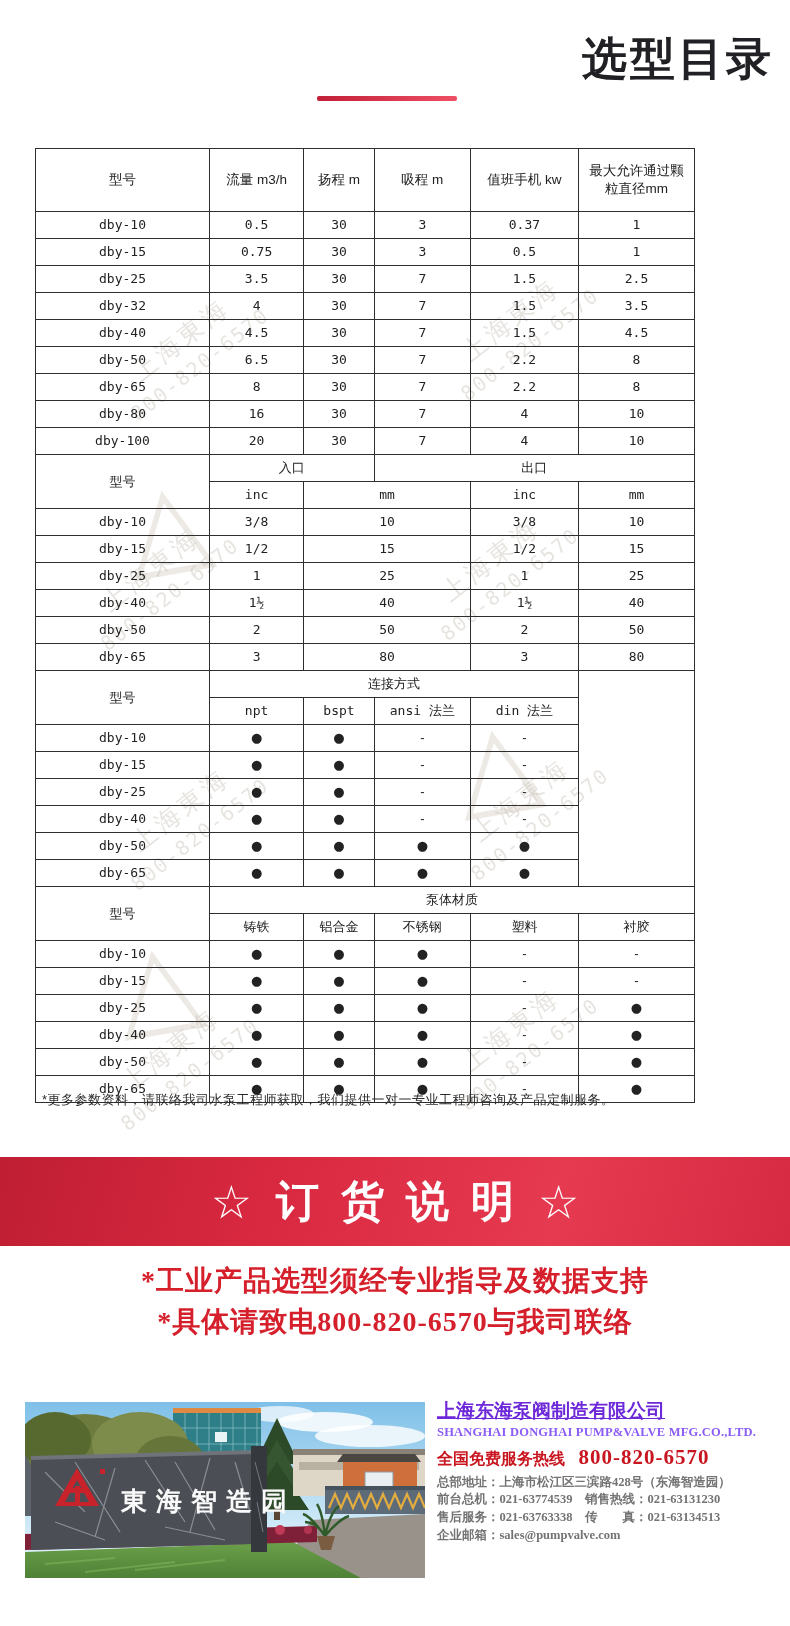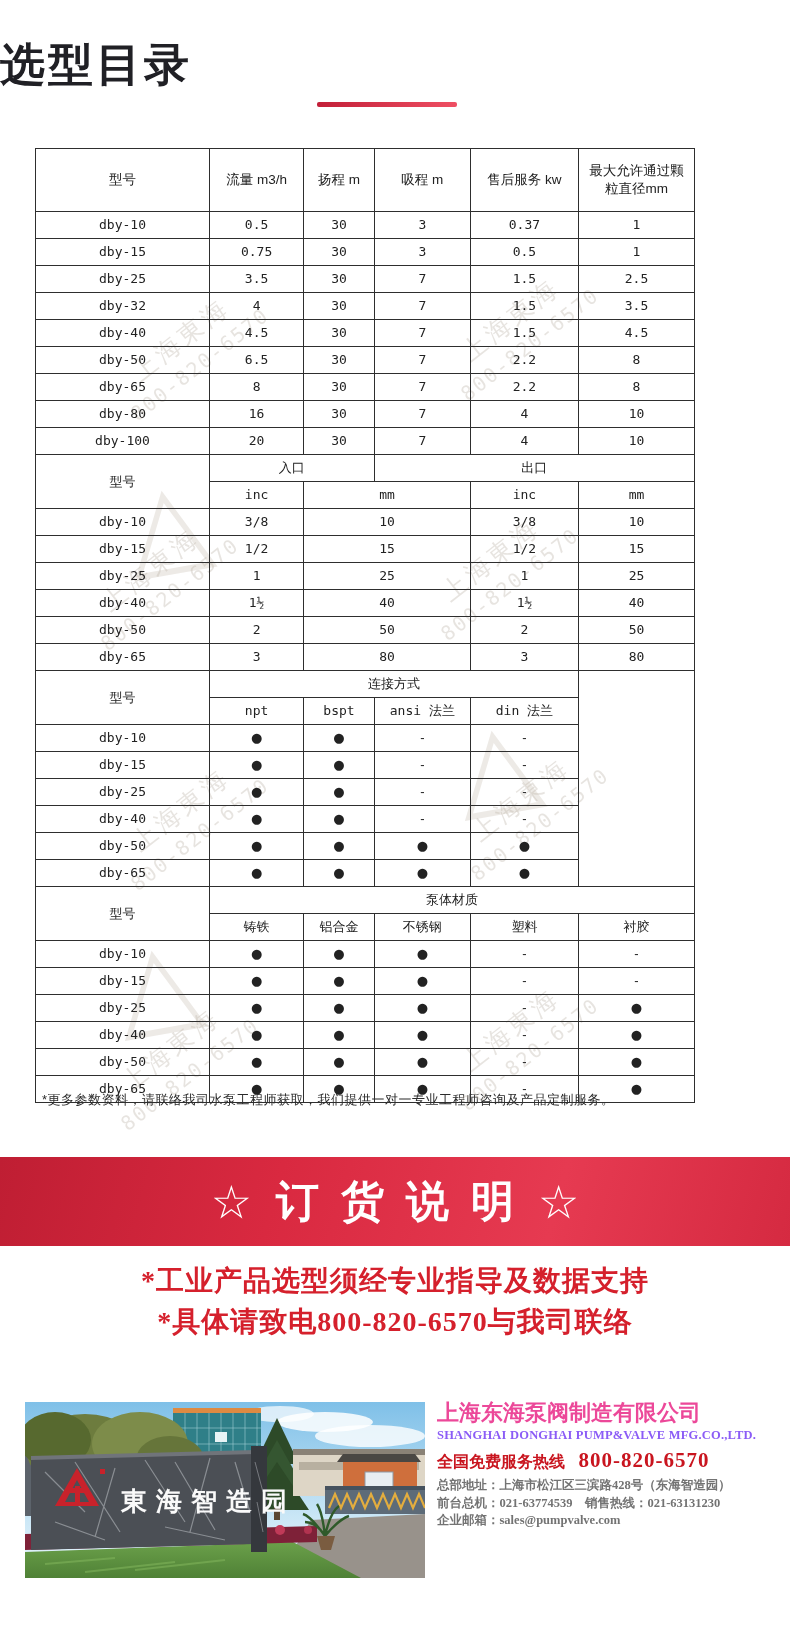--- a/index.html
+++ b/index.html
@@ -1,20 +1,20 @@
 <!DOCTYPE html>
 <html><head>
 <meta charset="utf-8">
 <style>
   html,body{margin:0;padding:0;background:#fff;}
   .page{position:relative;width:790px;height:1626px;margin:0 auto;background:#ffffff;overflow:hidden;
         font-family:"Liberation Sans","DejaVu Sans",sans-serif;color:#222;}
 
   
-  .title-block{position:absolute;top:42px;left:0;width:774px;text-align:left;}
+  .title-block{position:absolute;top:36px;left:0;width:774px;text-align:right;}
   .title-block h1{margin:0;font-size:45px;line-height:1;font-weight:900;letter-spacing:3px;color:#202025;}
   .title-underline{width:140px;height:5px;margin:15px auto 0;border-radius:2px;
         background:linear-gradient(90deg,#c21f38,#ef4f63);}
 
   
   .table-wrap{position:absolute;left:35px;top:148px;width:700px;}
   table.spec{width:660px;border-collapse:collapse;table-layout:fixed;background:transparent;position:relative;z-index:2;}
   table.spec th,table.spec td{border:1px solid #2e2e2e;text-align:center;vertical-align:middle;
         font-weight:400;font-size:13px;color:#222;padding:0 3px;height:26px;line-height:1.35;
         overflow:hidden;}
@@ -49,21 +49,21 @@
   .banner .banner-title{font-size:43px;font-weight:900;color:#fff;letter-spacing:22px;margin-right:-2px;line-height:1;}
 
   
   .notice{position:absolute;left:0;top:1260px;width:790px;text-align:center;}
   .notice-line{font-family:"Liberation Serif","DejaVu Serif",serif;font-weight:900;
         font-size:28px;line-height:41px;color:#d5202c;letter-spacing:1px;}
 
   
   .footer-photo{position:absolute;left:25px;top:1402px;width:400px;height:176px;}
   .footer-info{position:absolute;left:437px;top:1400px;width:340px;}
-  .company-name{font-size:22px;font-weight:900;color:#ec4899;line-height:1.15;white-space:nowrap;}
+  .company-name{font-size:19px;font-weight:900;color:#6d28d9;line-height:1.15;white-space:nowrap;text-decoration:underline;}
   .company-en{font-family:"Liberation Serif","DejaVu Serif",serif;font-size:12.5px;font-weight:700;
         color:#8b5cf6;margin-top:3px;letter-spacing:0.2px;white-space:nowrap;}
   .hotline{margin-top:5px;white-space:nowrap;}
   .hotline .hl-label{font-family:"Liberation Serif","DejaVu Serif",serif;font-size:16px;font-weight:900;color:#c9151f;}
   .hotline .hl-number{font-family:"Liberation Serif","DejaVu Serif",serif;font-size:21px;font-weight:900;
         color:#c9151f;margin-left:9px;letter-spacing:1px;}
   .info-list{margin-top:4px;}
   .info-line{font-family:"Liberation Serif","DejaVu Serif",serif;font-size:12.5px;font-weight:700;
         color:#737373;line-height:17.6px;white-space:nowrap;}
 </style>
@@ -100,21 +100,21 @@
           <col style="width:16.4%">
           <col style="width:17.6%">
       </colgroup>
 
       <tbody id="tbody-sec1">
         <tr class="main-head">
           <th>型号</th>
           <th>流量 m3/h</th>
           <th>扬程 m</th>
           <th>吸程 m</th>
-          <th>售后服务 kw</th>
+          <th>值班手机 kw</th>
           <th>最大允许通过颗粒直径mm</th>
         </tr>
       <tr>
             <td class="model">dby-10</td>
             <td class="num">0.5</td>
             <td class="num">30</td>
             <td class="num">3</td>
             <td class="num">0.37</td>
             <td class="num">1</td>
           </tr>
@@ -477,17 +477,18 @@
   <div class="footer-info">
     <div class="company-name">上海东海泵阀制造有限公司</div>
     <div class="company-en">SHANGHAI DONGHAI PUMP&amp;VALVE MFG.CO.,LTD.</div>
     <div class="hotline">
       <span class="hl-label">全国免费服务热线</span>
       <span class="hl-number">800-820-6570</span>
     </div>
     <div class="info-list" id="info-list">
         <div class="info-line">总部地址：上海市松江区三滨路428号（东海智造园）</div>
         <div class="info-line">前台总机：021-63774539　销售热线：021-63131230</div>
+        <div class="info-line">售后服务：021-63763338　传　　真：021-63134513</div>
         <div class="info-line">企业邮箱：sales@pumpvalve.com</div>
       </div>
   </div>
 
 </div>
 
 </body></html>

